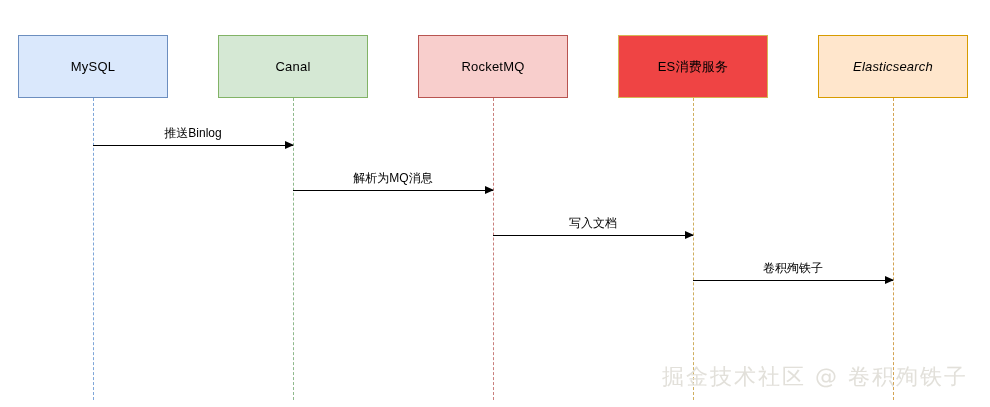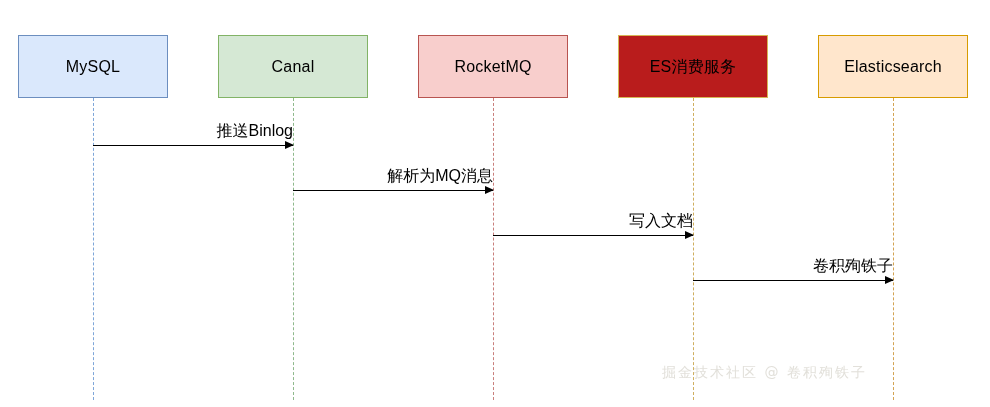--- a/index.html
+++ b/index.html
@@ -24,33 +24,33 @@
     width: 150px;
     height: 63px;
     box-sizing: border-box;
     border: 1px solid #000;
     display: flex;
     align-items: center;
     justify-content: center;
     top: 35px;
   }
   .participant .p-label {
-    font-size: 16px;
+    font-size: 13px;
     line-height: 1.2;
     color: #000000;
     text-align: left;
     letter-spacing: 0.2px;
     white-space: nowrap;
   }
 
   .p-mysql   { left: 18px;  background: #dae8fc; border-color: #6c8ebf; }
   .p-canal   { left: 218px; background: #d5e8d4; border-color: #82b366; }
   .p-rmq     { left: 418px; background: #f8cecc; border-color: #b85450; }
-  .p-escon   { left: 618px; background: #b91c1c; border-color: #d6b656; }
-  .p-es      { left: 818px; background: #ffe6cc; border-color: #d79b00; }
+  .p-escon   { left: 618px; background: #ef4444; border-color: #d6b656; }
+  .p-es      { left: 818px; background: #ffe6cc; border-color: #d79b00; font-style: italic; }
 
   
   .lifeline {
     position: absolute;
     top: 98px;
     width: 0;
     height: 302px;
     border-left: 1px dashed #999;
   }
   .ll-mysql { left: 93px;  border-left-color: #7ea6d9; }
@@ -80,33 +80,33 @@
     height: 0;
     border-top: 4.5px solid transparent;
     border-bottom: 4.5px solid transparent;
     border-left: 9px solid #000000;
   }
   .msg-label {
     position: absolute;
     bottom: 5px;
     left: 0;
     width: 100%;
-    text-align: right;
-    font-size: 16px;
+    text-align: center;
+    font-size: 12px;
     line-height: 1.2;
     color: #000000;
     white-space: nowrap;
   }
 
   
   .watermark {
     position: absolute;
     left: 662px;
     top: 363px;
-    font-size: 14px;
+    font-size: 22px;
     line-height: 1.3;
     color: #e2e0da;
     letter-spacing: 2px;
     white-space: nowrap;
     font-family: "DejaVu Sans", "Liberation Sans", sans-serif;
     user-select: none;
   }
 </style>
 </head>
 <body>

